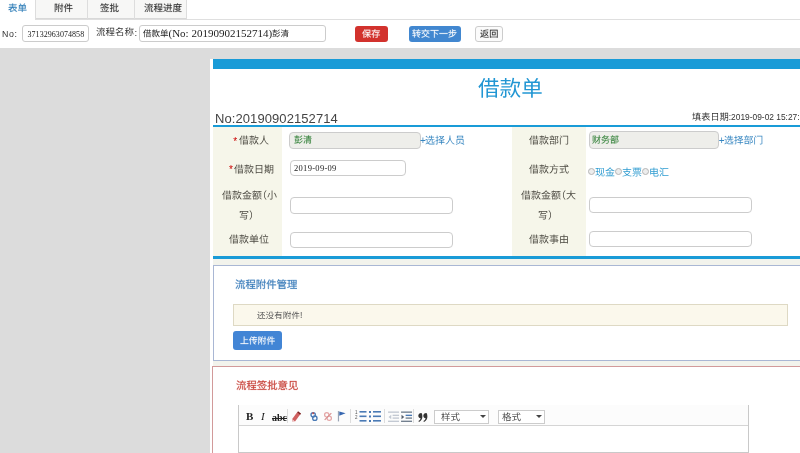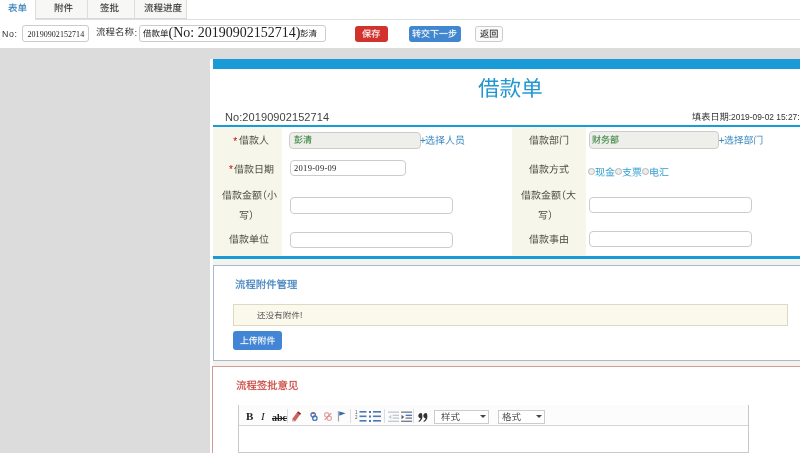--- a/index.html
+++ b/index.html
@@ -38,40 +38,40 @@
     <g fill="#333" stroke="#333" stroke-width="12" transform="translate(0,880) scale(1,-1)">
       <use href="#g6D41" x="0"></use>
       <use href="#g7A0B" x="1000"></use>
       <use href="#g8FDB" x="2000"></use>
       <use href="#g5EA6" x="3000"></use>
     </g>
   </svg>
 <div class="abs" style="left:0;top:19.5px;width:800px;height:28px;background:#fff"></div>
 <div class="abs" style="left:2px;top:28.8px;font-size:8.8px;color:#333;letter-spacing:0.6px">No:</div>
 <div class="abs" style="left:22px;top:25px;width:67px;height:16.5px;background:#fff;border:1px solid #ccc;border-radius:3px"></div>
-<div class="abs ser" style="left:27.5px;top:29.5px;font-size:8px;color:#222;letter-spacing:0.05px">20190902152714</div>
+<div class="abs ser" style="left:27.5px;top:29.5px;font-size:8px;color:#222;letter-spacing:0.05px">37132963074858</div>
 <svg width="38" height="9.5" viewBox="0 0 4000 1000" style="position:absolute;left:96.3px;top:26.55px">
     <g fill="#333" transform="translate(0,880) scale(1,-1)">
       <use href="#g6D41" x="0"></use>
       <use href="#g7A0B" x="1000"></use>
       <use href="#g540D" x="2000"></use>
       <use href="#g79F0" x="3000"></use>
     </g>
   </svg>
 <div class="abs" style="left:134.5px;top:27.2px;font-size:9.5px;color:#333">:</div>
 <div class="abs" style="left:138.5px;top:25px;width:187.5px;height:16.5px;background:#fff;border:1px solid #ccc;border-radius:3px"></div>
 <div class="abs" style="left:143px;top:25px;height:16.5px;white-space:nowrap;display:flex;align-items:center">
     <svg width="25.5" height="8.5" viewBox="0 0 3000 1000" style="">
       <g fill="#222" transform="translate(0,880) scale(1,-1)">
         <use href="#g501F" x="0"></use>
         <use href="#g6B3E" x="1000"></use>
         <use href="#g5355" x="2000"></use>
       </g>
     </svg>
-    <span class="ser" style="font-size:14px;color:#222">(No: 20190902152714)</span>
+    <span class="ser" style="font-size:11px;color:#222">(No: 20190902152714)</span>
     <svg width="17" height="8.5" viewBox="0 0 2000 1000" style="">
       <g fill="#222" transform="translate(0,880) scale(1,-1)">
         <use href="#g5F6D" x="0"></use>
         <use href="#g6E05" x="1000"></use>
       </g>
     </svg>
   </div>
 <div class="abs" style="left:355px;top:25.5px;width:33px;height:16.5px;background:#d2322d;border-radius:3px"></div>
 <svg width="18.4" height="9.2" viewBox="0 0 2000 1000" style="position:absolute;left:362.3px;top:29.1px">
     <g fill="#fff" stroke="#fff" stroke-width="24" transform="translate(0,880) scale(1,-1)">
@@ -98,21 +98,21 @@
   </svg>
 <div class="abs" style="left:210px;top:58.5px;width:590px;height:394.5px;background:#fff"></div>
 <div class="abs" style="left:212.5px;top:59.3px;width:587.5px;height:9.7px;background:#199bd7"></div>
 <svg width="64.8" height="21.6" viewBox="0 0 3000 1000" style="position:absolute;left:477.6px;top:76.7px">
     <g fill="#2196d3" transform="translate(0,880) scale(1,-1)">
       <use href="#g501F" x="0"></use>
       <use href="#g6B3E" x="1000"></use>
       <use href="#g5355" x="2000"></use>
     </g>
   </svg>
-<div class="abs" style="left:225px;top:110.8px;font-size:11px;color:#444;letter-spacing:0.08px">No:20190902152714</div>
+<div class="abs" style="left:215px;top:110.8px;font-size:13px;color:#444;letter-spacing:0.08px">No:20190902152714</div>
 <div class="abs" style="left:692px;top:109px;white-space:nowrap;font-size:8.4px;color:#333;display:flex;align-items:center;height:16px">
     <svg width="36.8" height="9.2" viewBox="0 0 4000 1000" style="">
       <g fill="#333" transform="translate(0,880) scale(1,-1)">
         <use href="#g586B" x="0"></use>
         <use href="#g8868" x="1000"></use>
         <use href="#g65E5" x="2000"></use>
         <use href="#g671F" x="3000"></use>
       </g>
     </svg>
     <span>:2019-09-02 15:27:16</span>

